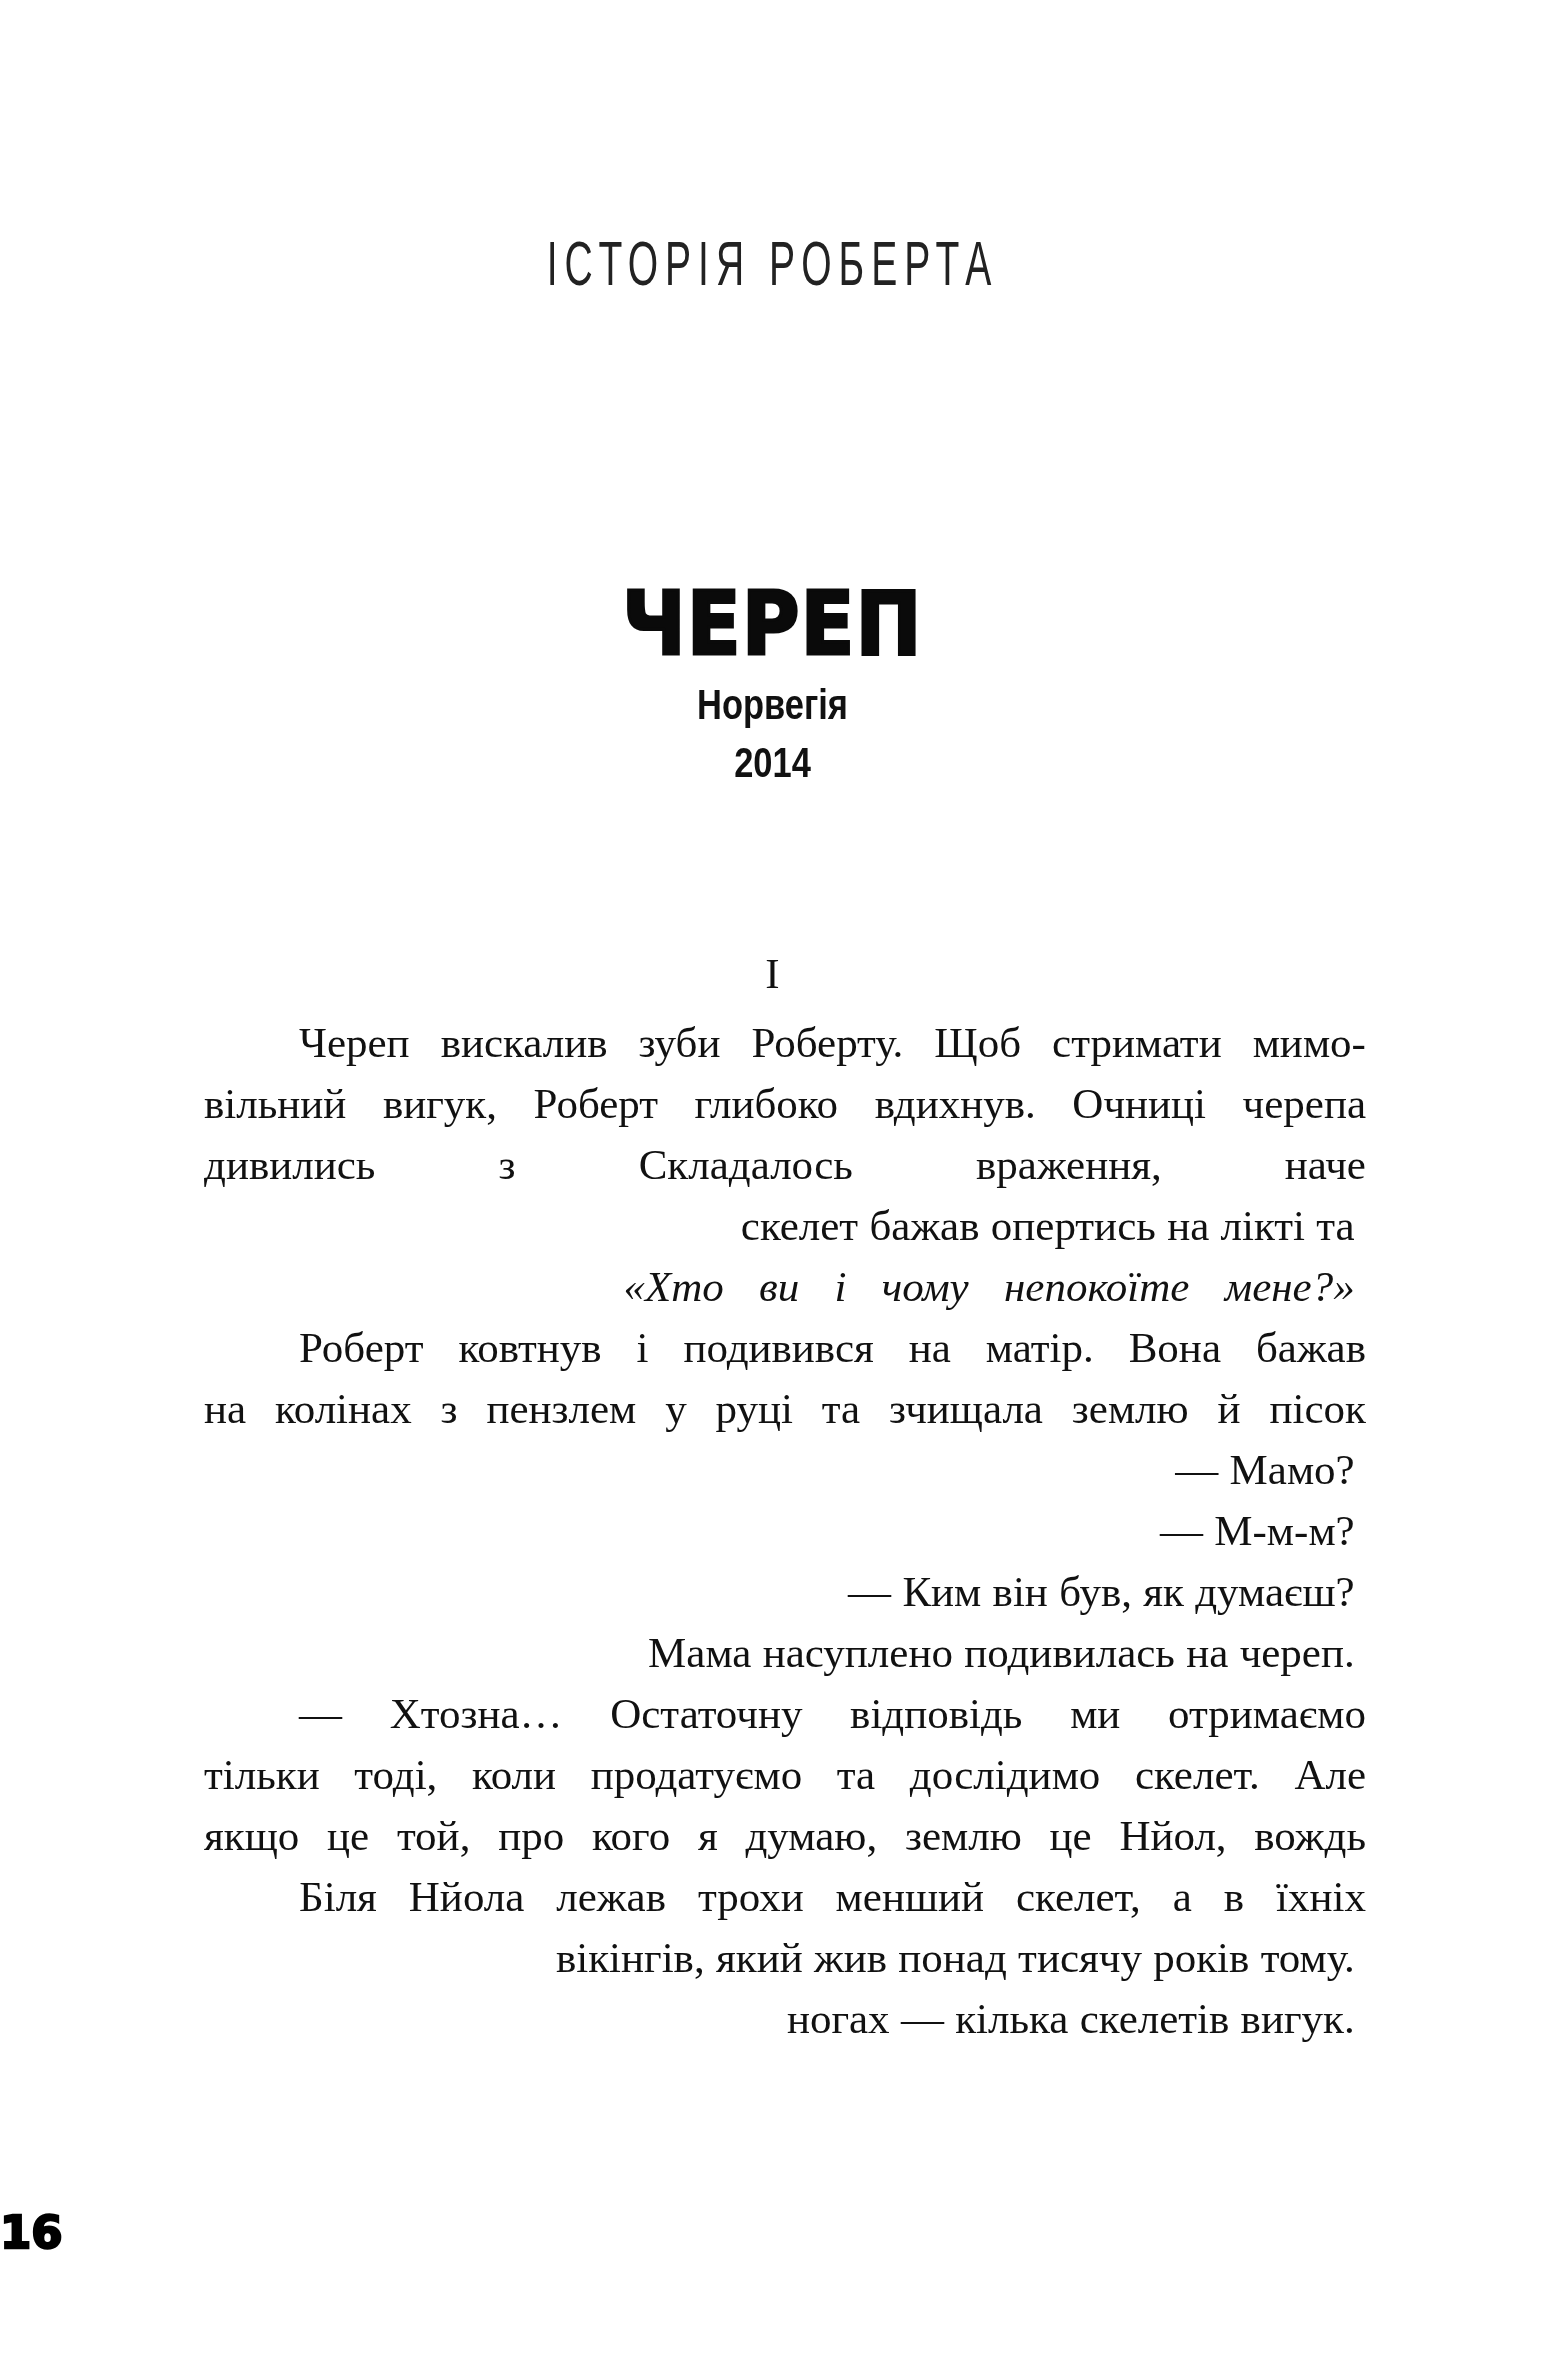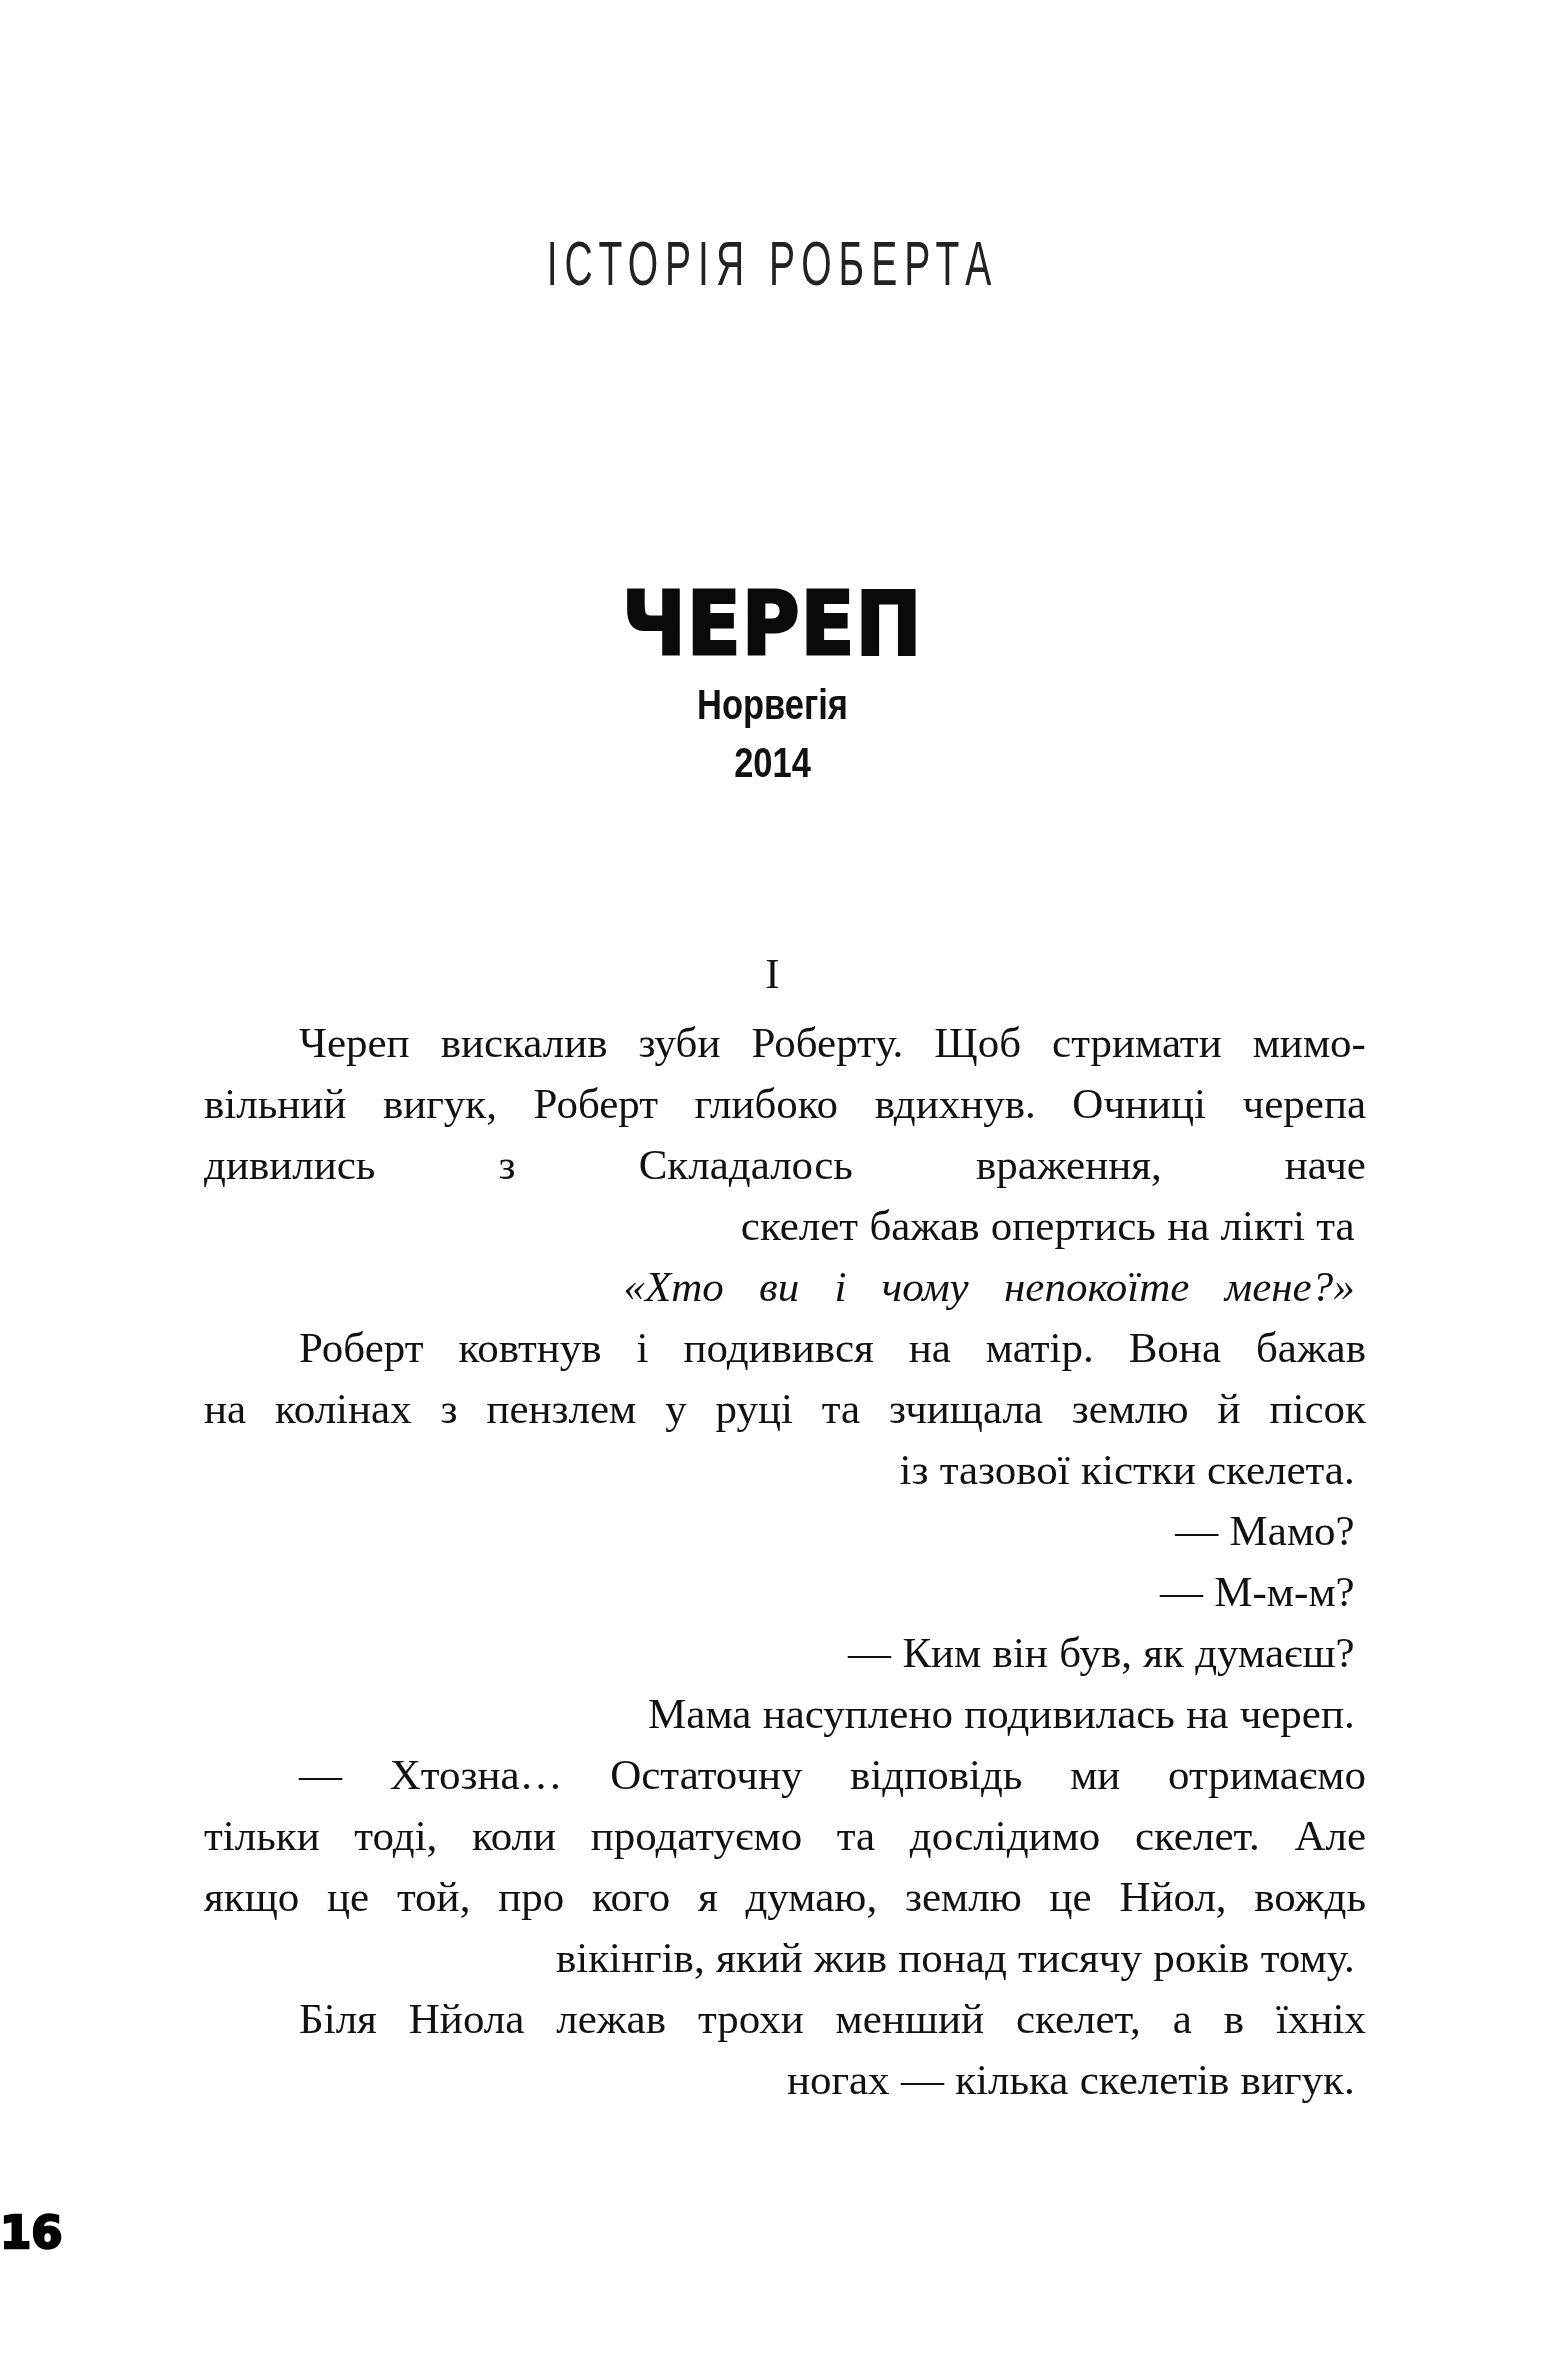--- a/index.html
+++ b/index.html
@@ -114,26 +114,20 @@
       <span>з</span>
       <span>пензлем</span>
       <span>у</span>
       <span>руці</span>
       <span>та</span>
       <span>зчищала</span>
       <span>землю</span>
       <span>й</span>
       <span>пісок</span>
     </div>
-    <div class="line last">
-      <span>із</span>
-      <span>тазової</span>
-      <span>кістки</span>
-      <span>скелета.</span>
-    </div>
     <div class="line ind last">
       <span>—</span>
       <span>Мамо?</span>
     </div>
     <div class="line ind last">
       <span>—</span>
       <span>М-м-м?</span>
     </div>
     <div class="line ind last">
       <span>—</span>
@@ -174,41 +168,41 @@
       <span>той,</span>
       <span>про</span>
       <span>кого</span>
       <span>я</span>
       <span>думаю,</span>
       <span>землю</span>
       <span>це</span>
       <span>Нйол,</span>
       <span>вождь</span>
     </div>
-    <div class="line last">
-      <span>вікінгів,</span>
-      <span>який</span>
-      <span>жив</span>
-      <span>понад</span>
-      <span>тисячу</span>
-      <span>років</span>
-      <span>тому.</span>
-    </div>
     <div class="line ind">
       <span>Біля</span>
       <span>Нйола</span>
       <span>лежав</span>
       <span>трохи</span>
       <span>менший</span>
       <span>скелет,</span>
       <span>а</span>
       <span>в</span>
       <span>їхніх</span>
     </div>
     <div class="line last">
+      <span>вікінгів,</span>
+      <span>який</span>
+      <span>жив</span>
+      <span>понад</span>
+      <span>тисячу</span>
+      <span>років</span>
+      <span>тому.</span>
+    </div>
+    <div class="line last">
       <span>ногах</span>
       <span>—</span>
       <span>кілька</span>
       <span>скелетів</span>
       <span>вигук.</span>
     </div>
   </div>
 
 <div class="page-num">16</div>
 

